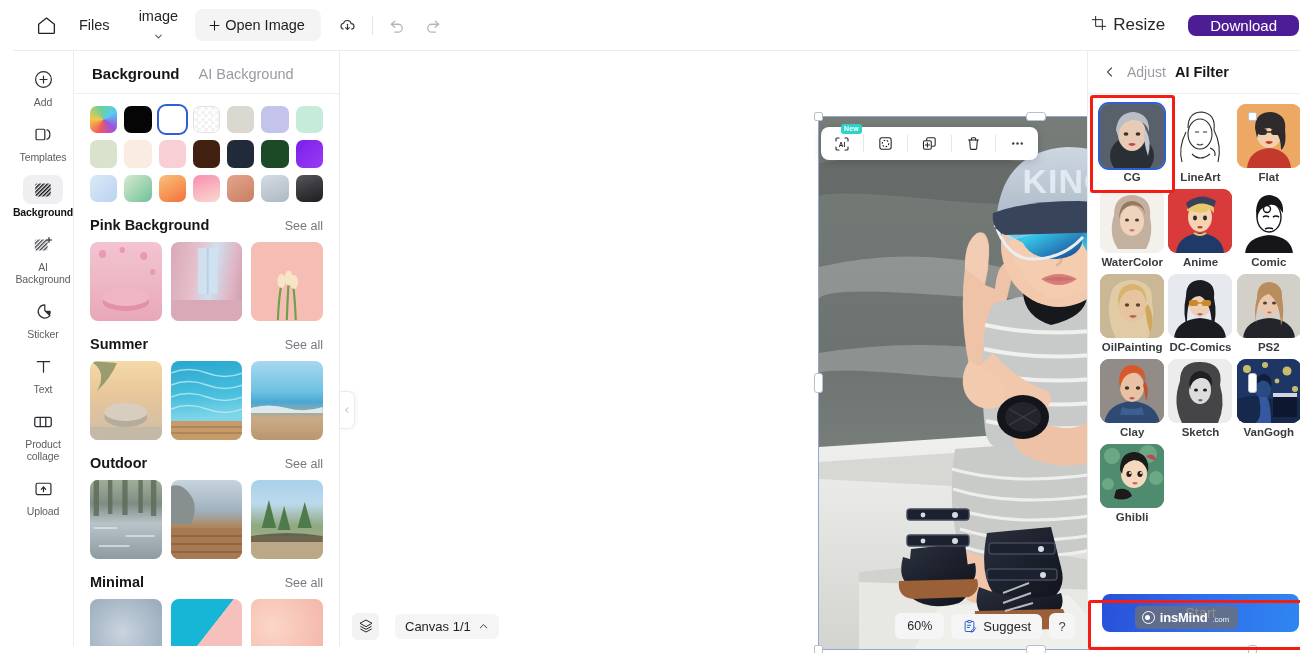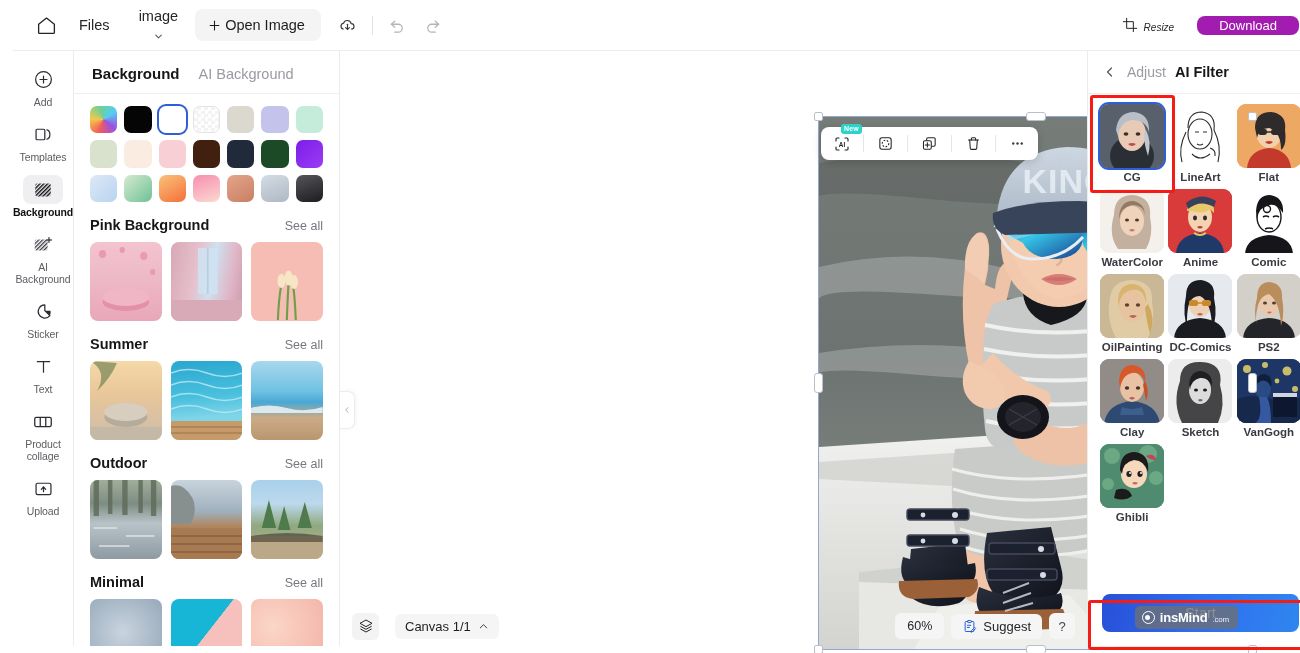--- a/index.html
+++ b/index.html
@@ -38,26 +38,26 @@
     border-radius: 7px; cursor: pointer; flex-direction: column;
   }
   .open-image-btn {
     display: flex; align-items: center; gap: 3px;
     background: #f4f4f5; border-radius: 8px;
     padding: 8px 16px 8px 12px; font-size: 14.5px; color: #1d1d20;
     cursor: pointer; margin-left: 4px; white-space: nowrap;
   }
   .vdiv { width: 1px; height: 19px; background: #e3e3e5; margin: 0 5px; }
   .resize-btn {
-    display: flex; align-items: flex-end; gap: 6px;
-    font-size: 10px; color: #26262b; cursor: pointer;
-    padding: 7px 9px; border-radius: 7px; font-style: italic;
+    display: flex; align-items: flex-start; gap: 6px;
+    font-size: 17px; color: #26262b; cursor: pointer;
+    padding: 7px 9px; border-radius: 7px;
   }
   .download-btn {
-    background: #a21caf; color: #fff; font-size: 13px;
+    background: #4c1d95; color: #fff; font-size: 15px;
     border-radius: 8px; padding: 2px 22px; cursor: pointer;
     border: none; font-family: inherit; white-space: nowrap;
   }
 
   
   .body-row { flex: 1; display: flex; min-height: 0; position: relative; }
 
   
   .rail {
     width: 61px; min-width: 61px; background: #fff;

